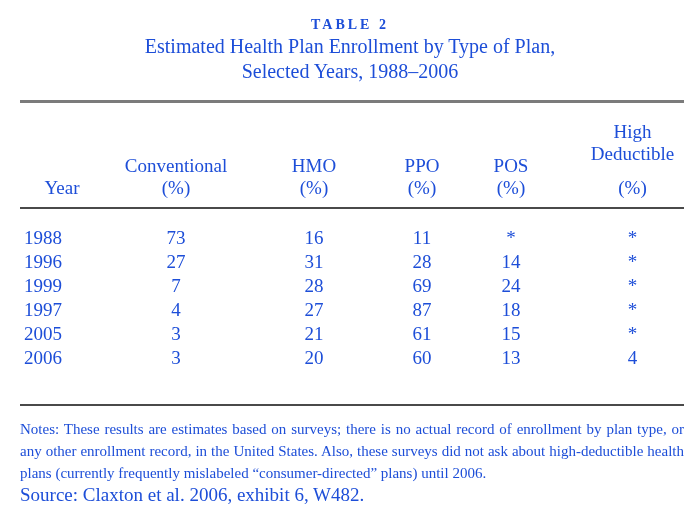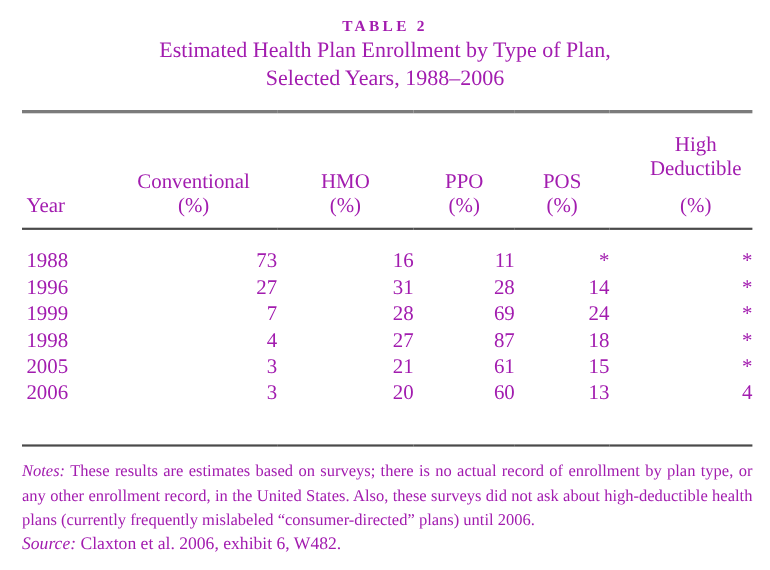--- a/index.html
+++ b/index.html
@@ -2,21 +2,21 @@
 <html><head>
 <meta charset="utf-8">
 <style>
   * { margin:0; padding:0; box-sizing:border-box; }
   html, body { background:#ffffff; }
   body { width:700px; height:518px; overflow:hidden; }
   .page {
     position:relative;
     width:700px; height:400px;
     background:#ffffff;
-    color:#a21caf;
+    color:#1d4ed8;
     font-family:"Liberation Serif","DejaVu Serif",serif;
     padding-top:15px;
   }
   .table-label {
     text-align:center;
     font-size:14px;
     font-weight:bold;
     letter-spacing:3px;
     line-height:19px;
   }
@@ -38,46 +38,46 @@
     vertical-align:bottom;
     padding:6px 0 8px 0;
     border-bottom:2px solid #4a4a4a;
   }
   .h-title, .h-unit {
     font-size:19px;
     line-height:22px;
     text-align:center;
   }
   th.col-year { vertical-align:bottom; }
-  th.col-year .h-title { text-align:left; padding-left:4px; }
+  th.col-year .h-title { text-align:center; padding-left:4px; }
   .h-wrap { max-width:96px; margin:12px auto; }
   .tbl th:last-child, .tbl td:last-child { padding-left:27px; }
   tbody td {
     font-size:19px;
     line-height:24px;
     height:24px;
     padding:0;
-    text-align:right;
+    text-align:center;
     vertical-align:middle;
   }
   tbody td.cell-year { text-align:left; padding-left:4px; }
   tbody tr:first-child td { padding-top:17px; }
   tbody tr:last-child td { padding-bottom:34px; }
   .notes {
     margin:12px 16px 0 20px;
     font-size:15px;
     line-height:22px;
     text-align:justify;
   }
   .source {
     margin:0 16px 0 20px;
-    font-size:16px;
+    font-size:19px;
     line-height:22px;
   }
-  .ital { font-style:italic; }
+  .ital { }
 </style>
 </head>
 <body>
 
 <div class="page">
 
   <div class="table-label">TABLE 2</div>
   <div class="title-line">Estimated Health Plan Enrollment by Type of Plan,</div>
   <div class="title-line">Selected Years, 1988–2006</div>
 
@@ -136,21 +136,21 @@
       </tr>
       <tr>
         <td class="cell-year">1999</td>
         <td>7</td>
         <td>28</td>
         <td>69</td>
         <td>24</td>
         <td>*</td>
       </tr>
       <tr>
-        <td class="cell-year">1998</td>
+        <td class="cell-year">1997</td>
         <td>4</td>
         <td>27</td>
         <td>87</td>
         <td>18</td>
         <td>*</td>
       </tr>
       <tr>
         <td class="cell-year">2005</td>
         <td>3</td>
         <td>21</td>

